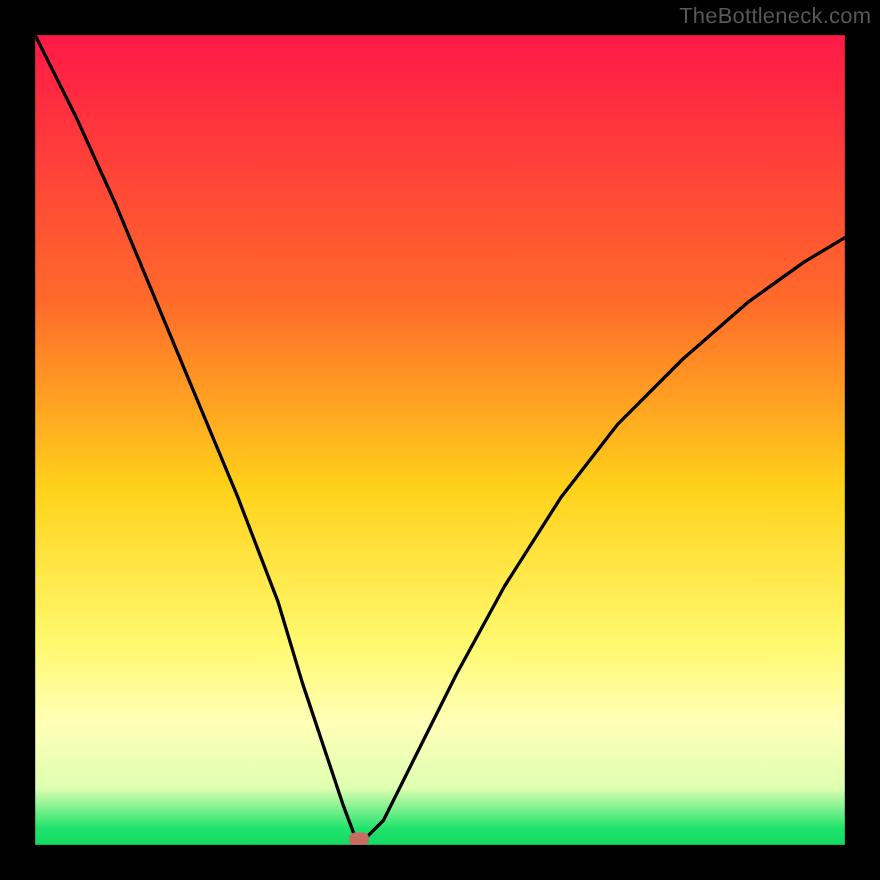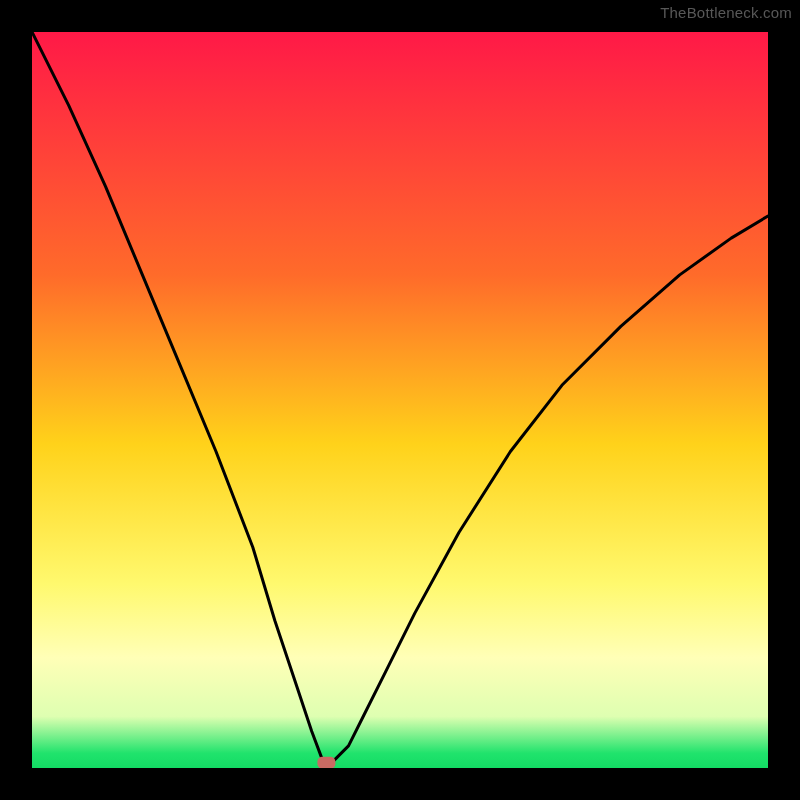--- a/index.html
+++ b/index.html
@@ -53,21 +53,21 @@
   }
   .marker {
     fill: #c96a63;
     stroke: none;
   }
   .watermark {
     position: absolute;
     top: 4px;
     right: 8px;
     color: #585858;
-    font-size: 15px;
+    font-size: 20px;
     font-weight: 500;
     letter-spacing: 0.2px;
     font-family: Arial, Helvetica, sans-serif;
   }
 </style>
 </head>
 <body>
 
 <div class="frame">
   <div class="plot-area">

